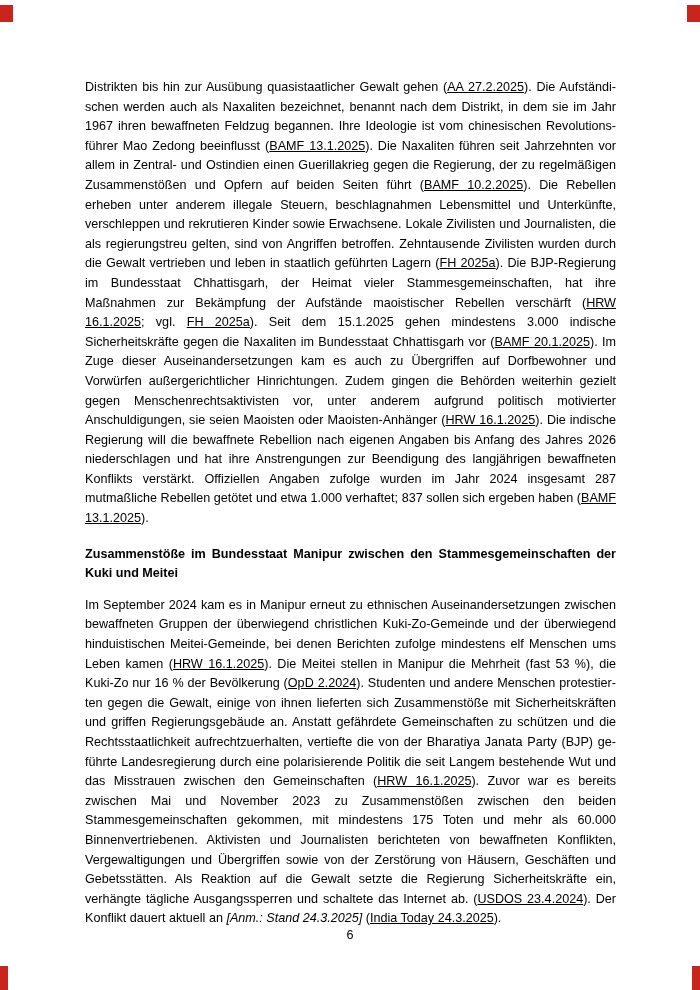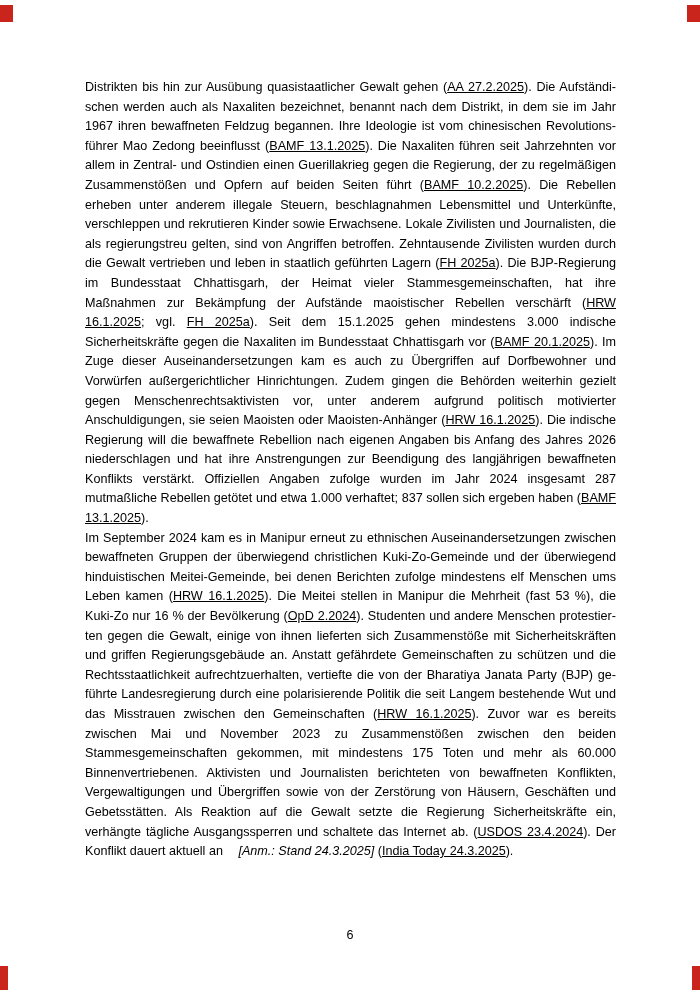--- a/index.html
+++ b/index.html
@@ -31,38 +31,39 @@
   }
   p.body-par { margin: 0; }
   h2.section-heading {
     font-size: 12.6px;
     line-height: 19.6px;
     font-weight: bold;
     text-align: justify;
     margin: 16px 0 12px 0;
   }
   .cite { text-decoration: underline; margin-top: 43px; }
-  .em { font-style: italic; margin-left: 12px; }
+  .em { font-style: italic; }
   .page-number {
     position: absolute;
     top: 928px;
     left: 0;
     width: 100%;
     text-align: center;
     font-size: 12.6px;
   }
 </style>
 </head>
 <body>
 
 <div class="corner-mark corner-tl"></div>
 <div class="corner-mark corner-tr"></div>
 <div class="corner-mark corner-bl"></div>
 <div class="corner-mark corner-br"></div>
 
 <div class="page-content">
   <p class="body-par"><span>Distrikten bis hin zur Ausübung quasistaatlicher Gewalt gehen (</span><span class="cite">AA 27.2.2025</span><span>). Die Aufständi­schen werden auch als Naxaliten bezeichnet, benannt nach dem Distrikt, in dem sie im Jahr 1967 ihren bewaffneten Feldzug begannen. Ihre Ideologie ist vom chinesischen Revolutions­führer Mao Zedong beeinflusst (</span><span class="cite">BAMF 13.1.2025</span><span>). Die Naxaliten führen seit Jahrzehnten vor allem in Zentral- und Ostindien einen Guerillakrieg gegen die Regierung, der zu regelmäßigen Zusammenstößen und Opfern auf beiden Seiten führt (</span><span class="cite">BAMF 10.2.2025</span><span>). Die Rebellen erheben unter anderem illegale Steuern, beschlagnahmen Lebensmittel und Unterkünfte, verschleppen und rekrutieren Kinder sowie Erwachsene. Lokale Zivilisten und Journalisten, die als regie­rungstreu gelten, sind von Angriffen betroffen. Zehntausende Zivilisten wurden durch die Gewalt vertrieben und leben in staatlich geführten Lagern (</span><span class="cite">FH 2025a</span><span>). Die BJP-Regierung im Bun­desstaat Chhattisgarh, der Heimat vieler Stammesgemeinschaften, hat ihre Maßnahmen zur Bekämpfung der Aufstände maoistischer Rebellen verschärft (</span><span class="cite">HRW 16.1.2025</span><span>; vgl. </span><span class="cite">FH 2025a</span><span>). Seit dem 15.1.2025 gehen mindestens 3.000 indische Sicherheitskräfte gegen die Naxaliten im Bundesstaat Chhattisgarh vor (</span><span class="cite">BAMF 20.1.2025</span><span>). Im Zuge dieser Auseinandersetzungen kam es auch zu Übergriffen auf Dorfbewohner und Vorwürfen außergerichtlicher Hinrichtungen. Zu­dem gingen die Behörden weiterhin gezielt gegen Menschenrechtsaktivisten vor, unter anderem aufgrund politisch motivierter Anschuldigungen, sie seien Maoisten oder Maoisten-Anhänger (</span><span class="cite">HRW 16.1.2025</span><span>). Die indische Regierung will die bewaffnete Rebellion nach eigenen Angaben bis Anfang des Jahres 2026 niederschlagen und hat ihre Anstrengungen zur Beendigung des langjährigen bewaffneten Konflikts verstärkt. Offiziellen Angaben zufolge wurden im Jahr 2024 insgesamt 287 mutmaßliche Rebellen getötet und etwa 1.000 verhaftet; 837 sollen sich ergeben haben (</span><span class="cite">BAMF 13.1.2025</span><span>).</span></p>
 
+  <h2 class="section-heading">Zusammenstöße im Bundesstaat Manipur zwischen den Stammesgemeinschaften der Kuki und Meitei</h2>
 
   <p class="body-par"><span>Im September 2024 kam es in Manipur erneut zu ethnischen Auseinandersetzungen zwischen bewaffneten Gruppen der überwiegend christlichen Kuki-Zo-Gemeinde und der überwiegend hinduistischen Meitei-Gemeinde, bei denen Berichten zufolge mindestens elf Menschen ums Leben kamen (</span><span class="cite">HRW 16.1.2025</span><span>). Die Meitei stellen in Manipur die Mehrheit (fast 53 %), die Kuki-Zo nur 16 % der Bevölkerung (</span><span class="cite">OpD 2.2024</span><span>). Studenten und andere Menschen protestier­ten gegen die Gewalt, einige von ihnen lieferten sich Zusammenstöße mit Sicherheitskräften und griffen Regierungsgebäude an. Anstatt gefährdete Gemeinschaften zu schützen und die Rechtsstaatlichkeit aufrechtzuerhalten, vertiefte die von der Bharatiya Janata Party (BJP) ge­führte Landesregierung durch eine polarisierende Politik die seit Langem bestehende Wut und das Misstrauen zwischen den Gemeinschaften (</span><span class="cite">HRW 16.1.2025</span><span>). Zuvor war es bereits zwischen Mai und November 2023 zu Zusammenstößen zwischen den beiden Stammesgemeinschaften gekommen, mit mindestens 175 Toten und mehr als 60.000 Binnenvertriebenen. Aktivisten und Journalisten berichteten von bewaffneten Konflikten, Vergewaltigungen und Übergriffen sowie von der Zerstörung von Häusern, Geschäften und Gebetsstätten. Als Reaktion auf die Gewalt setzte die Regierung Sicherheitskräfte ein, verhängte tägliche Ausgangssperren und schaltete das Internet ab. (</span><span class="cite">USDOS 23.4.2024</span><span>). Der Konflikt dauert aktuell an </span><span class="em">[Anm.: Stand 24.3.2025]</span><span> (</span><span class="cite">India Today 24.3.2025</span><span>).</span></p>
 </div>
 
 <div class="page-number">6</div>
 
 </body></html>

